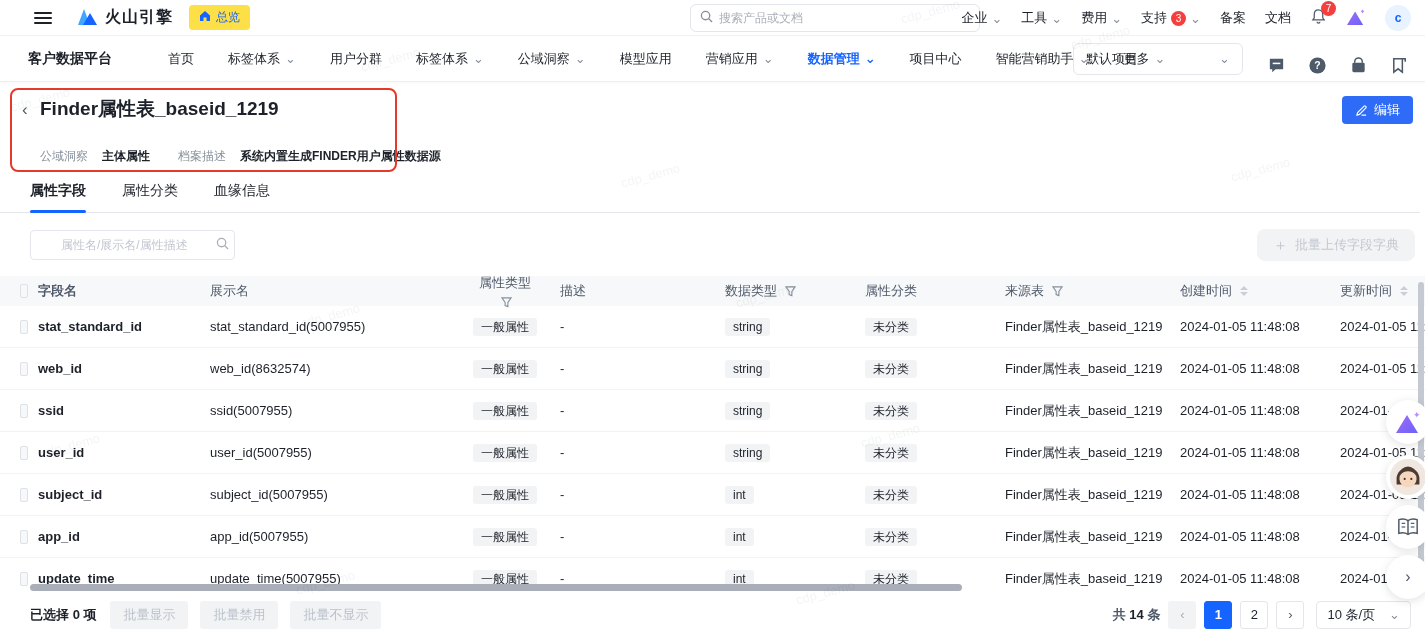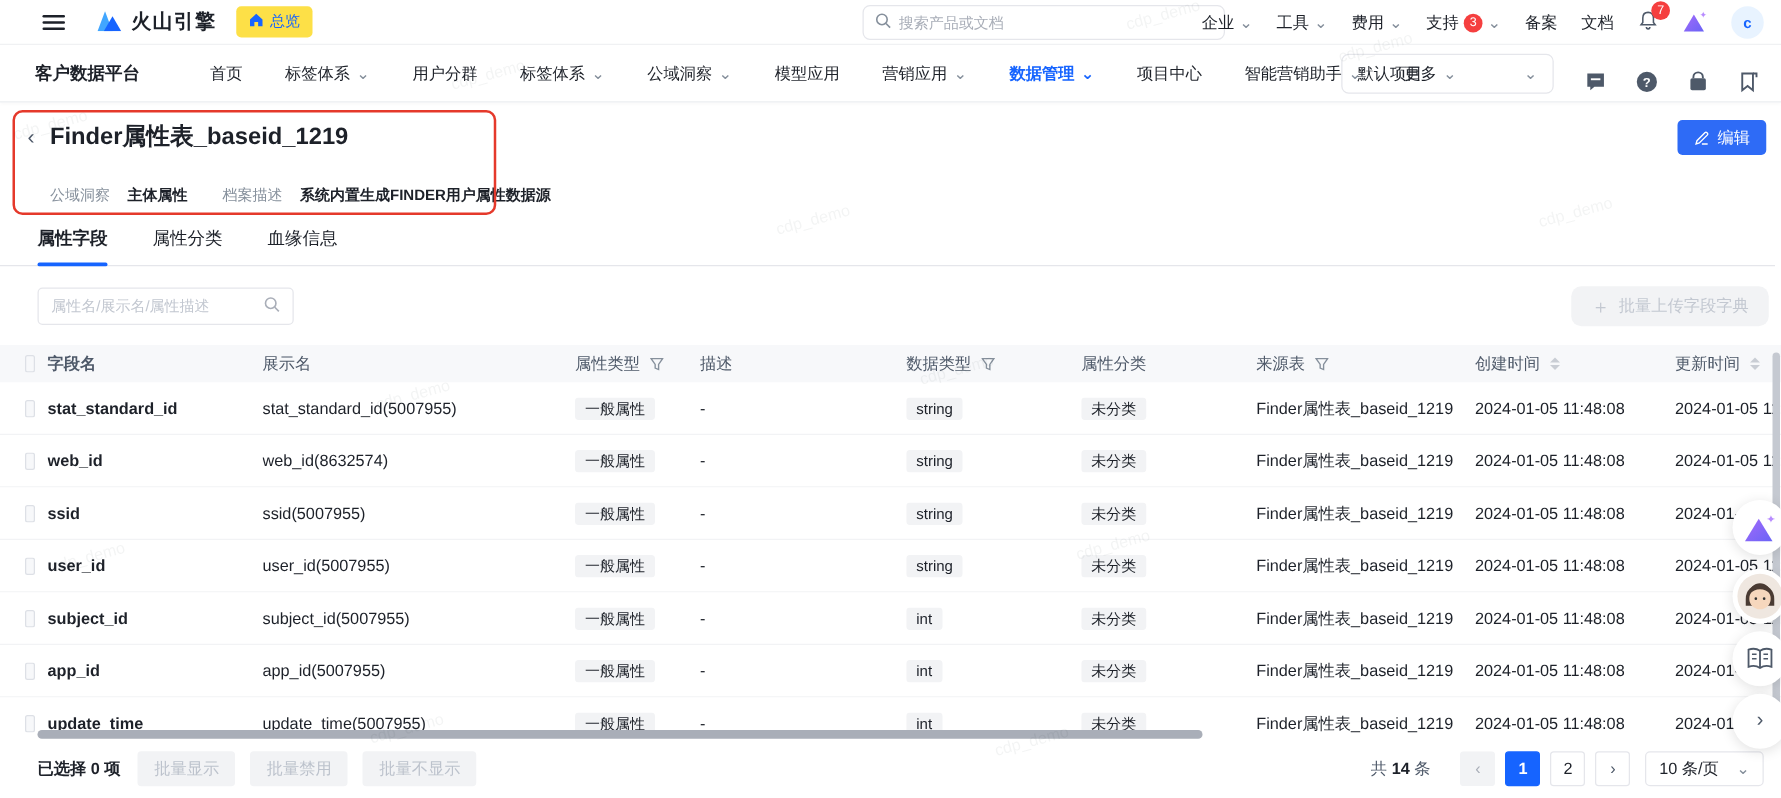--- a/index.html
+++ b/index.html
@@ -45,34 +45,34 @@
   .edit-btn { position:absolute; right:12px; top:96px; height:28px; background:#2e6bf6; color:#fff; border:none; border-radius:4px; padding:0 13px; font-size:13px; display:flex; align-items:center; gap:6px; cursor:pointer; font-family:inherit; }
 
   
   .tabs { position:absolute; left:0; right:5px; top:182px; height:31px; border-bottom:1px solid #e5e6eb; display:flex; gap:36px; padding-left:30px; }
   .tab { font-size:14px; color:#1d2129; padding-bottom:10px; cursor:pointer; position:relative; }
   .tab.active { font-weight:bold; }
   .tab.active::after { content:""; position:absolute; left:0; right:0; bottom:-1px; height:3px; background:#1664ff; border-radius:2px; }
 
   
   .attr-search { position:absolute; left:30px; top:230px; width:205px; height:30px; border:1px solid #e5e6eb; border-radius:4px; display:flex; align-items:center; padding:0 10px; background:#fff; }
-  .attr-search input { border:none; outline:none; flex:1; font-size:12px; font-family:inherit; color:#1d2129; }
+  .attr-search input { border:none; outline:none; flex:1; font-size:12px; font-family:inherit; color:#1d2129;margin-left:20px; }
   .attr-search input::placeholder { color:#c2c7d0; }
   .upload-btn { position:absolute; right:10px; top:229px; height:32px; background:#f2f3f5; color:#c3c8d1; border:none; border-radius:8px; padding:0 16px; font-size:13px; display:flex; align-items:center; gap:7px; font-family:inherit; cursor:not-allowed; }
 
   
   .table-wrap { position:absolute; left:0; right:0; top:276px; height:314px; overflow:hidden; }
   .t-row { display:flex; align-items:center; width:1510px; }
   .t-head { height:30px; background:#f7f8fa; color:#4e5969; font-size:13px; }
   .t-body-row { height:42px; border-bottom:1px solid #f2f3f5; background:#fff; }
   .cell { flex:none; padding-right:10px; display:flex; align-items:center; gap:5px; overflow:hidden; white-space:nowrap; }
   .c-check { width:38px; padding-left:20px; }
   .c-field { width:172px;font-weight:bold; }
   .c-display { width:250px; }
-  .c-attrtype { width:100px; }
+  .c-attrtype { width:100px;flex-direction:column; }
   .c-desc { width:165px; }
   .c-datatype { width:140px; }
   .c-category { width:140px; }
   .c-source { width:175px; }
   .c-created { width:160px; }
   .c-updated { width:150px; }
   .checkbox { width:14px; height:14px; border:1px solid #dde0e6; border-radius:2px; background:#f7f8fa; cursor:pointer; }
   .tag { background:#f2f3f5; color:#1d2129; border-radius:3px; padding:3px 8px; font-size:12px; line-height:1; }
   .sort-icons { display:inline-flex; flex-direction:column; gap:2px; margin-left:3px; cursor:pointer; }
   .tri-up { width:0; height:0; border-left:4px solid transparent; border-right:4px solid transparent; border-bottom:4px solid #c9cdd4; }
@@ -81,21 +81,21 @@
 
   .h-scrollbar { position:absolute; left:30px; top:584px; width:932px; height:7px; background:#a9aeb8; border-radius:4px; cursor:pointer; z-index:5; }
   .v-scrollbar { position:absolute; right:1px; top:282px; width:6px; height:308px; background:#c5c9d1; border-radius:3px; cursor:pointer; z-index:5; }
 
   
   .footer { position:absolute; left:0; right:0; bottom:0; height:47px; background:#fff; display:flex; align-items:center; }
   .sel-info { margin-left:30px; font-weight:bold; font-size:13px; white-space:nowrap; }
   .batch-btns { display:flex; gap:12px; margin-left:14px; }
   .batch-btn { height:28px; background:#f2f3f5; border:none; border-radius:3px; color:#bcc2cc; font-size:13px; padding:0 13px; font-family:inherit; cursor:not-allowed; }
   .pagination { position:absolute; right:14px; display:flex; align-items:center; gap:8px; }
-  .total-txt { color:#4e5969; margin-right:16px; }
+  .total-txt { color:#4e5969; margin-right:0;font-weight:bold; }
   .total-txt b { color:#1d2129; }
   .pg-btn { width:28px; height:28px; border-radius:3px; display:flex; align-items:center; justify-content:center; font-size:13px; cursor:pointer; border:1px solid transparent; }
   .pg-prev { background:#f2f3f5; color:#a9aeb8; }
   .pg-num { background:#fff; border-color:#e5e6eb; color:#1d2129; }
   .pg-num.active { background:#1664ff; border-color:#1664ff; color:#fff; font-weight:bold; }
   .pg-next { background:#fff; border-color:#e5e6eb; color:#4e5969; }
   .page-size { height:28px; border:1px solid #e5e6eb; border-radius:4px; display:flex; align-items:center; gap:14px; padding:0 10px; cursor:pointer; color:#1d2129; margin-left:4px; }
 
   
   .float-btn { position:absolute; left:1386px; width:44px; height:44px; border-radius:50%; background:#fff; box-shadow:0 2px 10px rgba(0,0,0,.12); display:flex; align-items:center; justify-content:center; cursor:pointer; z-index:40; }

